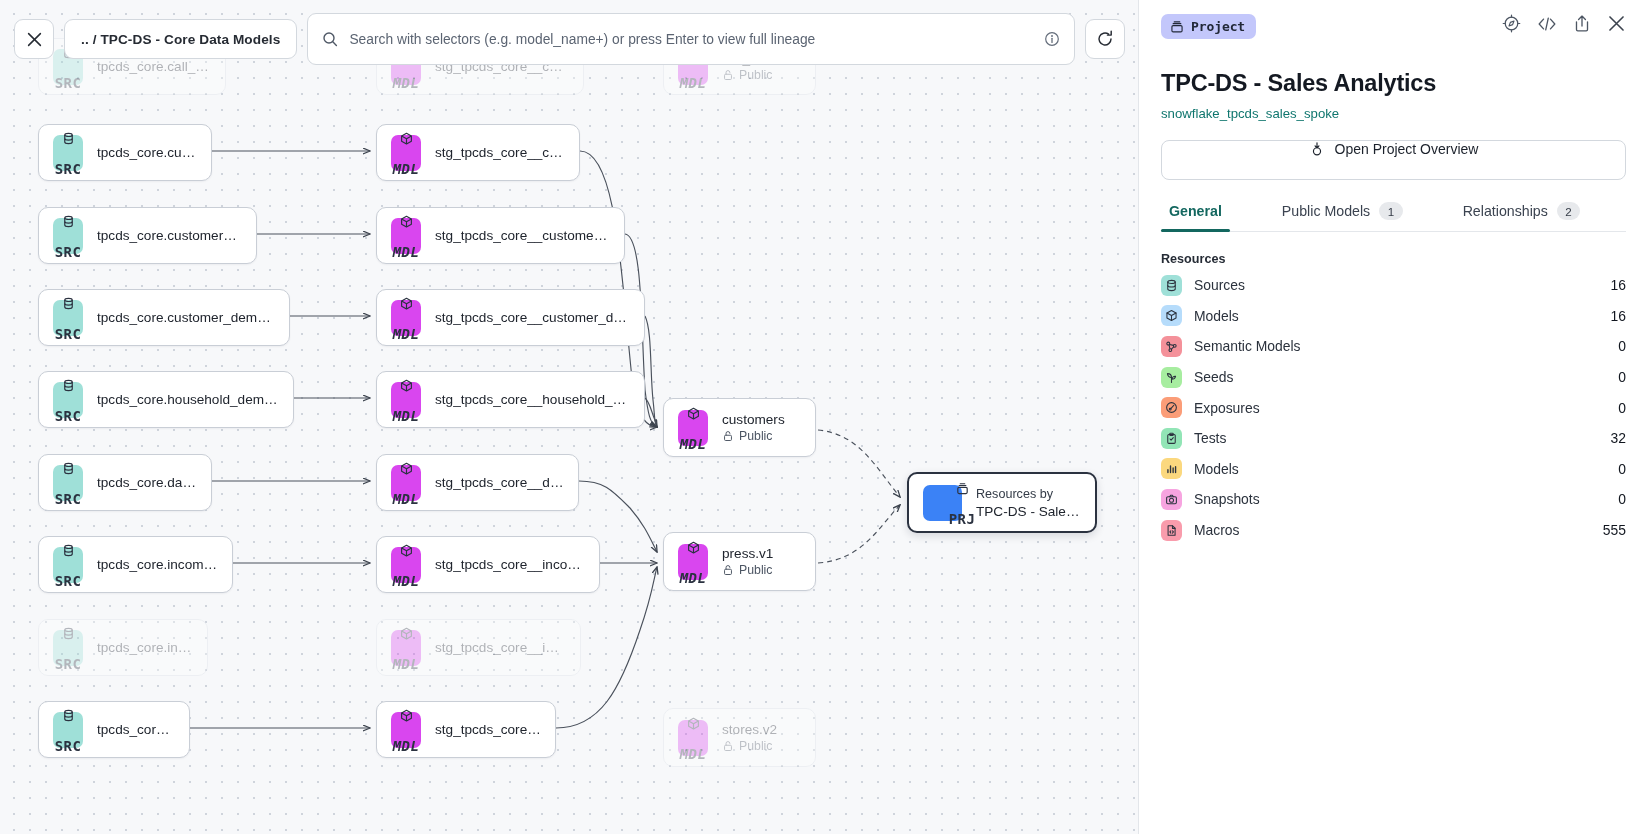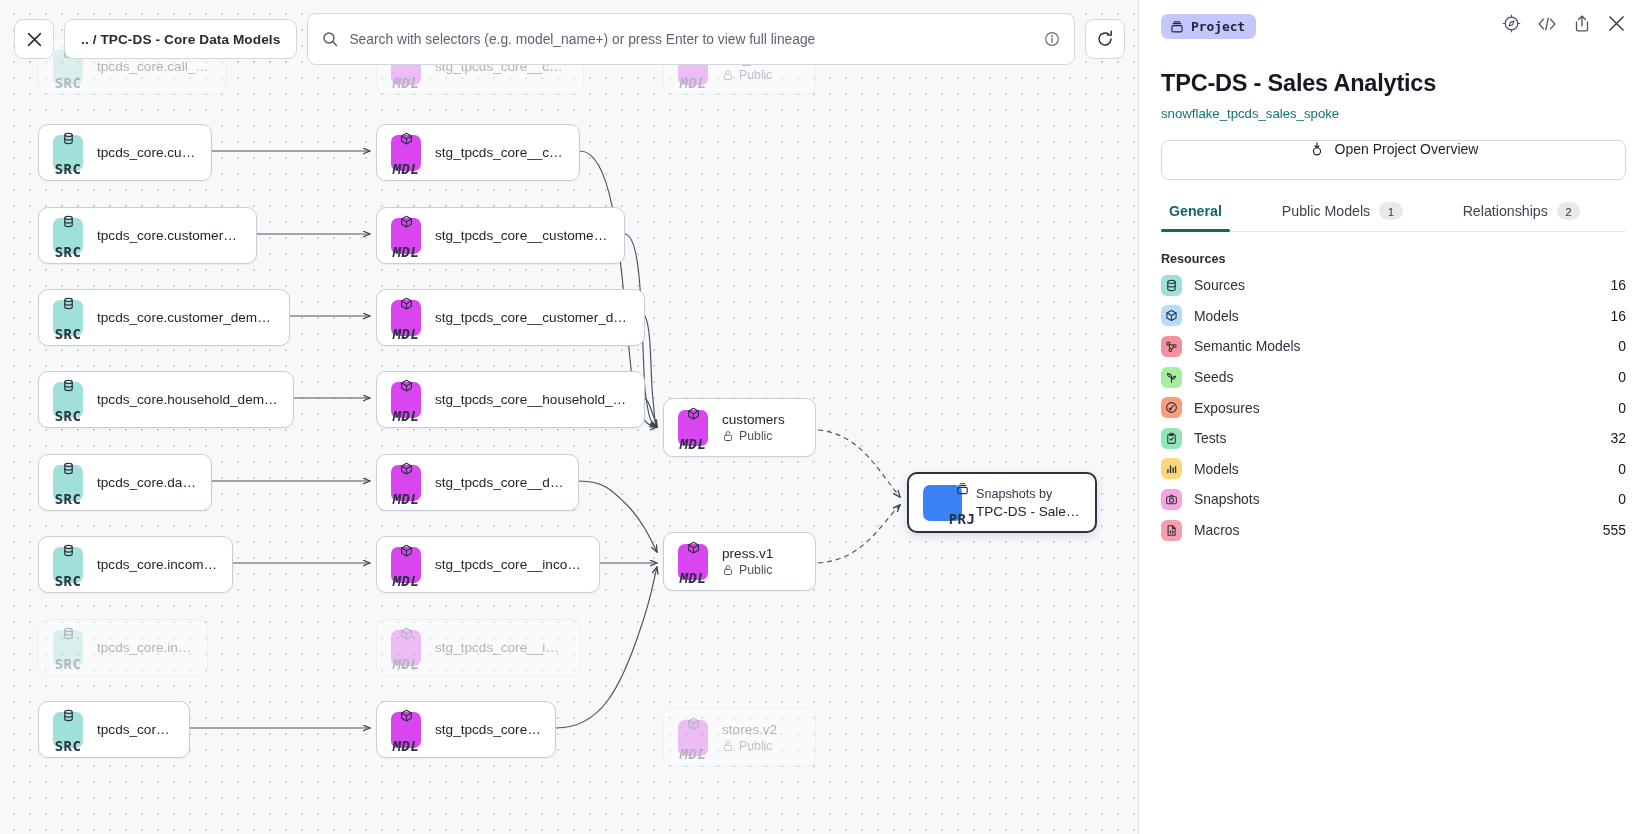--- a/index.html
+++ b/index.html
@@ -516,21 +516,21 @@
         </div>
         <div class="node selected two-line" style="left: 907px; top: 472px; width: 190px; height: 61px; z-index: 20;">
           <div class="badge badge-prj">
             <svg width="15" height="15" viewBox="0 0 16 16" class="icon">
               <rect x="3" y="6.8" width="10" height="6.6" rx="1.3" stroke="#2b3240" stroke-width="1.25" fill="none"></rect>
               <path d="M4.4,4.8 L11.6,4.8 M5.6,2.9 L10.4,2.9" stroke="#2b3240" stroke-width="1.25" stroke-linecap="round"></path>
             </svg>
             <span class="bt">PRJ</span>
           </div>
           <div class="labels">
-            <div class="nm" style="font-size: 12.6px; color: rgb(51, 59, 71);">Snapshots by</div>
+            <div class="nm" style="font-size: 12.6px; color: rgb(51, 59, 71);">Resources by</div>
             <div class="nm">TPC-DS - Sales Analytics</div>
           </div>
         </div>
       </div>
 
     <div class="toolbar">
       <div class="tb-btn tb-close">
         <svg class="icon" width="17" height="17" viewBox="0 0 17 17">
           <path d="M2.6,2.6 L14.4,14.4 M14.4,2.6 L2.6,14.4" stroke="#262b33" stroke-width="1.5" stroke-linecap="round" fill="none"></path>
         </svg>

